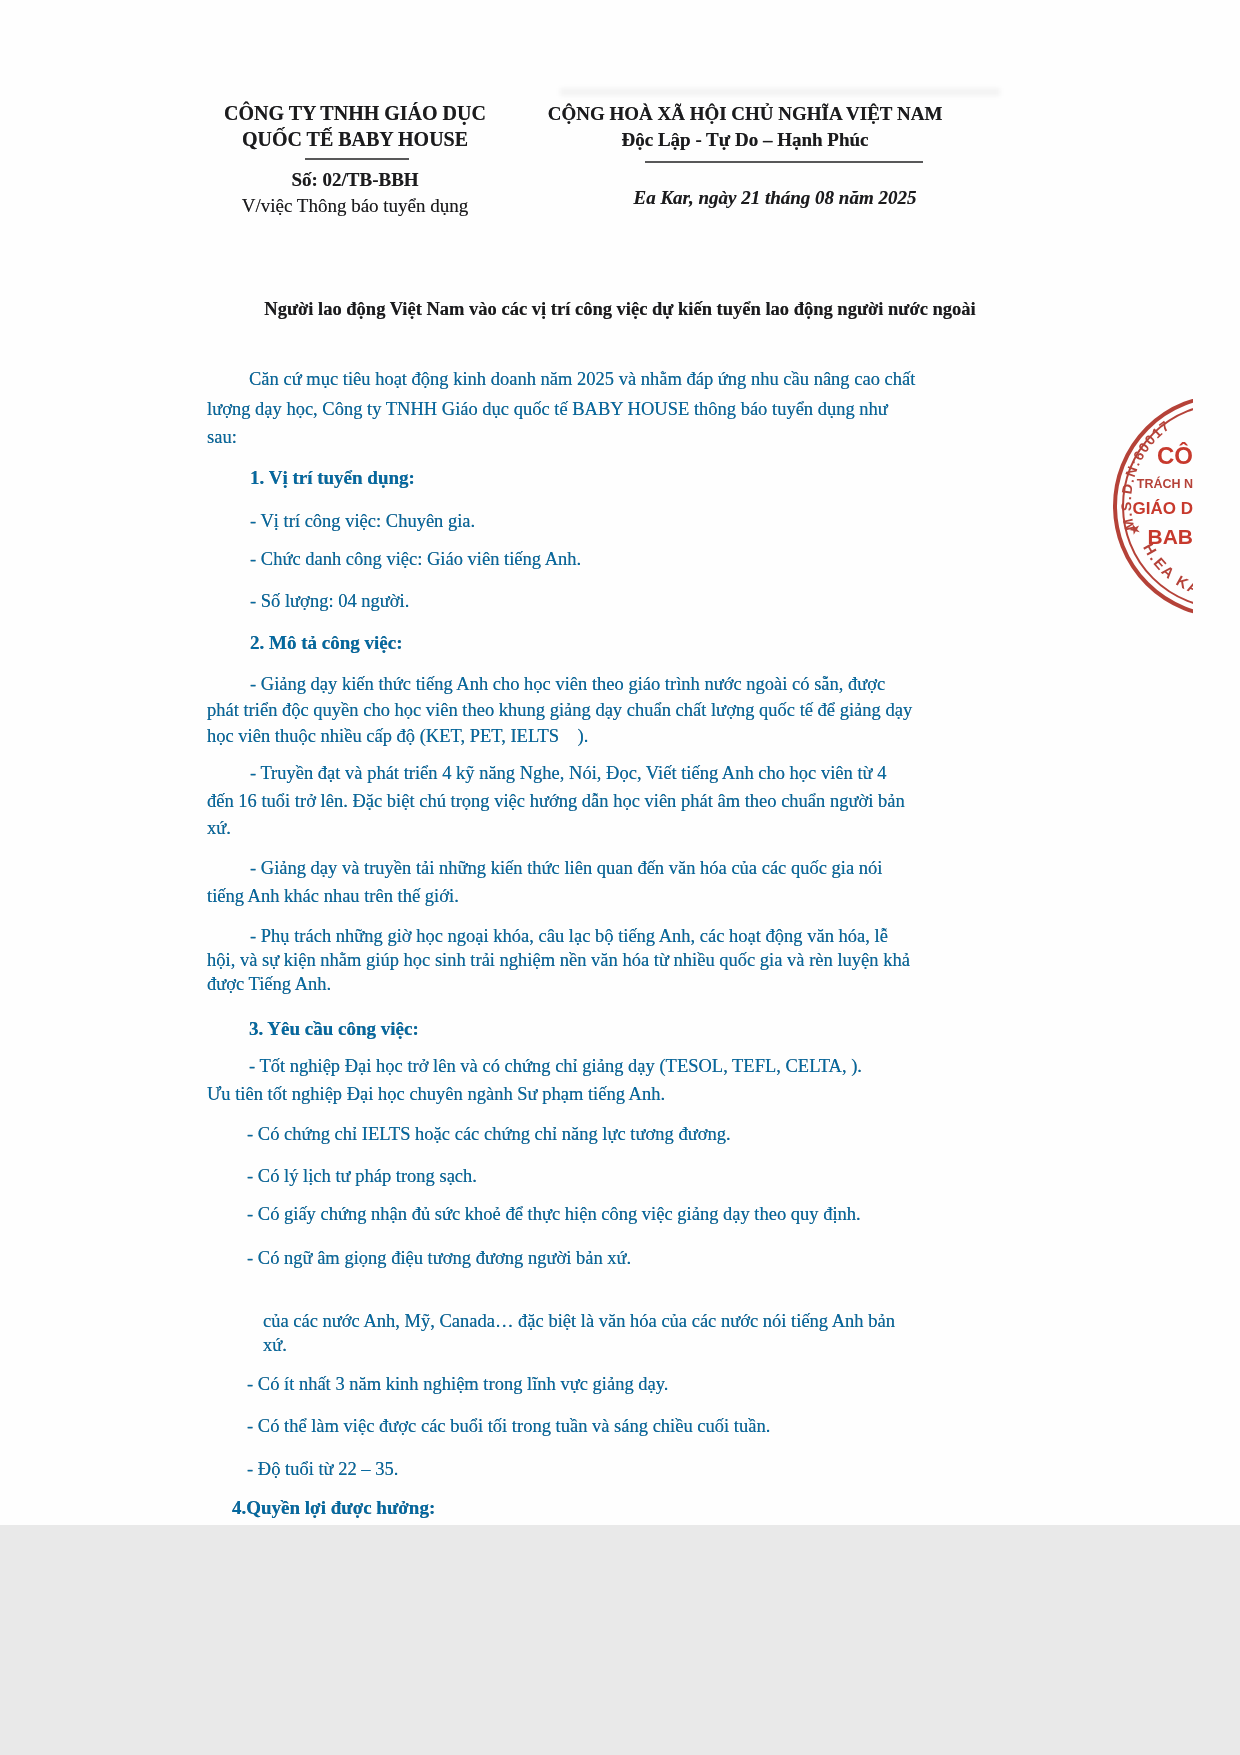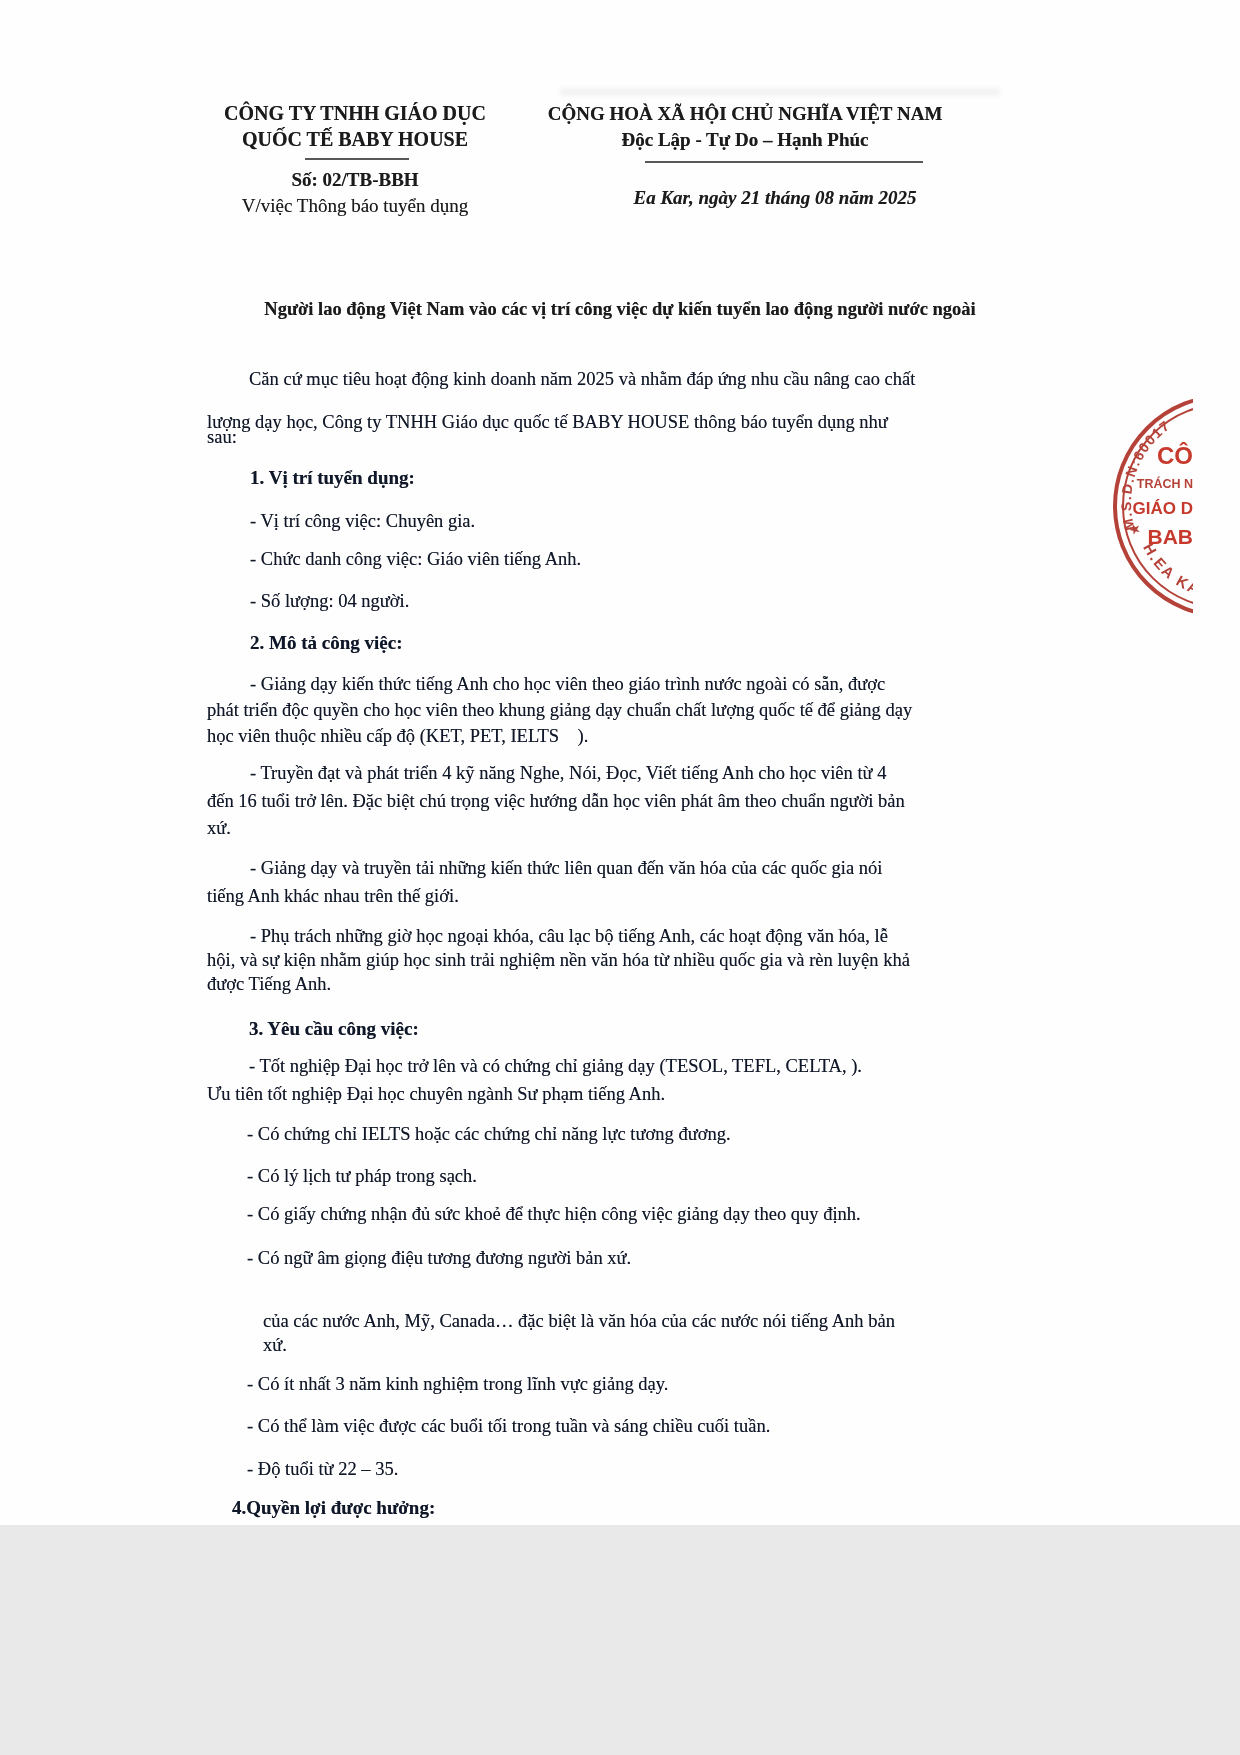--- a/index.html
+++ b/index.html
@@ -10,21 +10,21 @@
     background:#fefefe;
     overflow:hidden;
     font-family:"Liberation Serif","DejaVu Serif",serif;
     color:#1b1b1d;
   }
   .ln{
     position:absolute;
     white-space:pre;
     font-size:18.5px;
     line-height:26px;
-    color:#0f172a;
+    color:#0369a1;
     text-shadow:0 0 0.5px rgba(20,20,20,0.55);
   }
   .hblock{position:absolute;text-align:center;}
   .hline{font-weight:bold;font-size:20px;line-height:26px;text-shadow:0 0 0.5px rgba(20,20,20,0.6);}
   .hline-sm{font-size:19px;line-height:26px;text-shadow:0 0 0.5px rgba(20,20,20,0.5);}
   .rule{position:absolute;border-top:2px solid #2e2e30;opacity:0.8;}
   .title{
     position:absolute;left:205px;width:760px;text-align:center;
     font-size:22px;font-weight:bold;letter-spacing:0.5px;
     text-shadow:0 0 0.6px rgba(20,20,20,0.65);
@@ -102,21 +102,21 @@
     <div class="hline" style="font-size:19px;">Độc Lập - Tự Do – Hạnh Phúc</div>
   </div>
   <div class="rule" style="left:645px;top:161px;width:278px;"></div>
   <div class="hblock" style="left:575px;top:185px;width:400px;">
     <div class="hline-sm" style="font-weight:bold;font-style:italic;">Ea Kar, ngày 21 tháng 08 năm 2025</div>
   </div>
 
   <div class="subtitle" style="top:299px;">Người lao động Việt Nam vào các vị trí công việc dự kiến tuyển lao động người nước ngoài</div>
 
   <div class="ln" style="left:249px;top:366px;">Căn cứ mục tiêu hoạt động kinh doanh năm 2025 và nhằm đáp ứng nhu cầu nâng cao chất</div>
-  <div class="ln" style="left:207px;top:409px;">lượng dạy học, Công ty TNHH Giáo dục quốc tế BABY HOUSE thông báo tuyển dụng như</div>
+  <div class="ln" style="left:207px;top:396px;">lượng dạy học, Công ty TNHH Giáo dục quốc tế BABY HOUSE thông báo tuyển dụng như</div>
   <div class="ln" style="left:207px;top:424px;">sau:</div>
 
   <div class="ln shead" style="left:250px;top:465px;">1. Vị trí tuyển dụng:</div>
   <div class="ln" style="left:250px;top:508px;">- Vị trí công việc: Chuyên gia.</div>
   <div class="ln" style="left:250px;top:546px;">- Chức danh công việc: Giáo viên tiếng Anh.</div>
   <div class="ln" style="left:250px;top:588px;">- Số lượng: 04 người.</div>
 
   <div class="ln shead" style="left:250px;top:630px;">2. Mô tả công việc:</div>
   <div class="ln" style="left:250px;top:671px;">- Giảng dạy kiến thức tiếng Anh cho học viên theo giáo trình nước ngoài có sẵn, được</div>
   <div class="ln" style="left:207px;top:697px;">phát triển độc quyền cho học viên theo khung giảng dạy chuẩn chất lượng quốc tế để giảng dạy</div>

